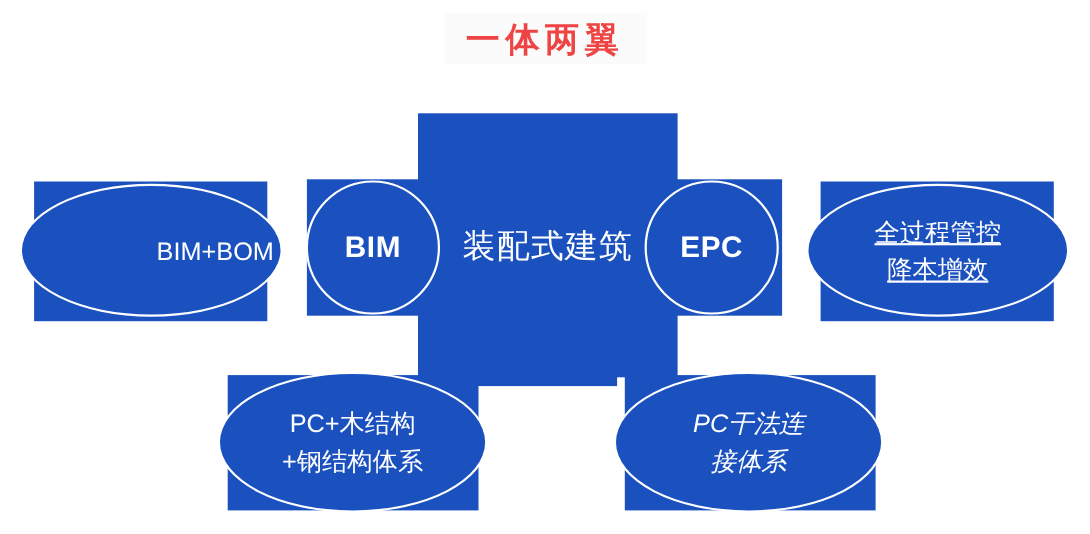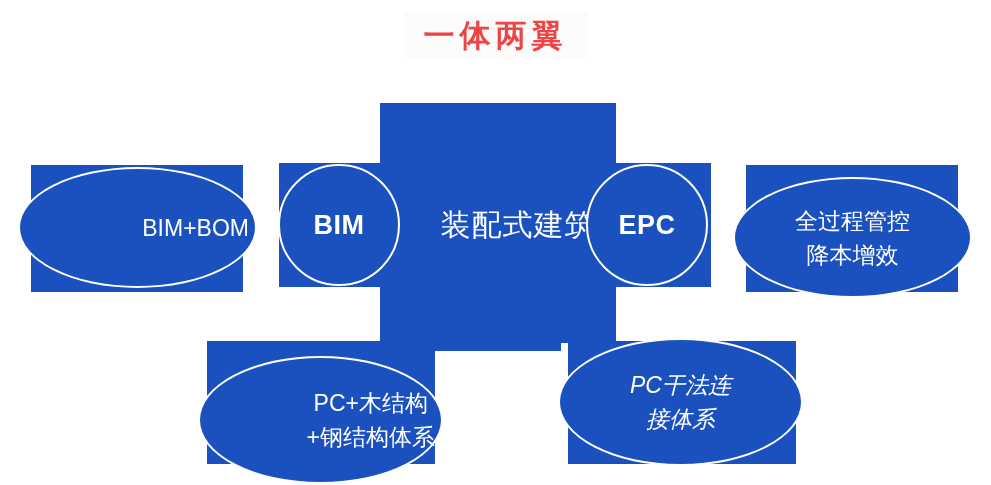--- a/index.html
+++ b/index.html
@@ -84,21 +84,20 @@
     width: 196px;
     height: 46px;
     line-height: 46px;
     text-align: center;
     color: #ffffff;
     font-size: 30px;
     font-weight: normal;
     letter-spacing: 1px;
     white-space: nowrap;
     z-index: 5;
-    padding-left: 20px;
   }
 
   
   .wing-circle {
     position: absolute;
     width: 122px;
     height: 122px;
     border-radius: 50%;
     border: 2px solid #ffffff;
     background: #1a51be;
@@ -140,25 +139,25 @@
     display: block;
     padding: 0 6px;
   }
 
   
   .sat-rect.l  { left: 31px;  top: 165px; width: 212px; height: 127px; }
   .sat-ellipse.l { left: 18px; top: 167px; width: 239px; height: 121px; justify-content: flex-end; }
 
   
   .sat-rect.r  { left: 746px; top: 165px; width: 212px; height: 127px; }
-  .sat-ellipse.r { left: 733px; top: 177px; width: 239px; height: 121px; }
+  .sat-ellipse.r { left: 733px; top: 167px; width: 239px; height: 121px; text-decoration: underline; }
 
   
   .sat-rect.bl  { left: 207px; top: 341px; width: 228px; height: 123px; }
-  .sat-ellipse.bl { left: 198px; top: 356px; width: 245px; height: 128px; justify-content: flex-end; }
+  .sat-ellipse.bl { left: 198px; top: 338px; width: 245px; height: 128px; }
 
   
   .sat-rect.br  { left: 568px; top: 341px; width: 228px; height: 123px; }
   .sat-ellipse.br { left: 558px; top: 338px; width: 245px; height: 128px; font-style: italic; }
 </style>
 </head>
 <body>
 
 <div id="canvas">
 

